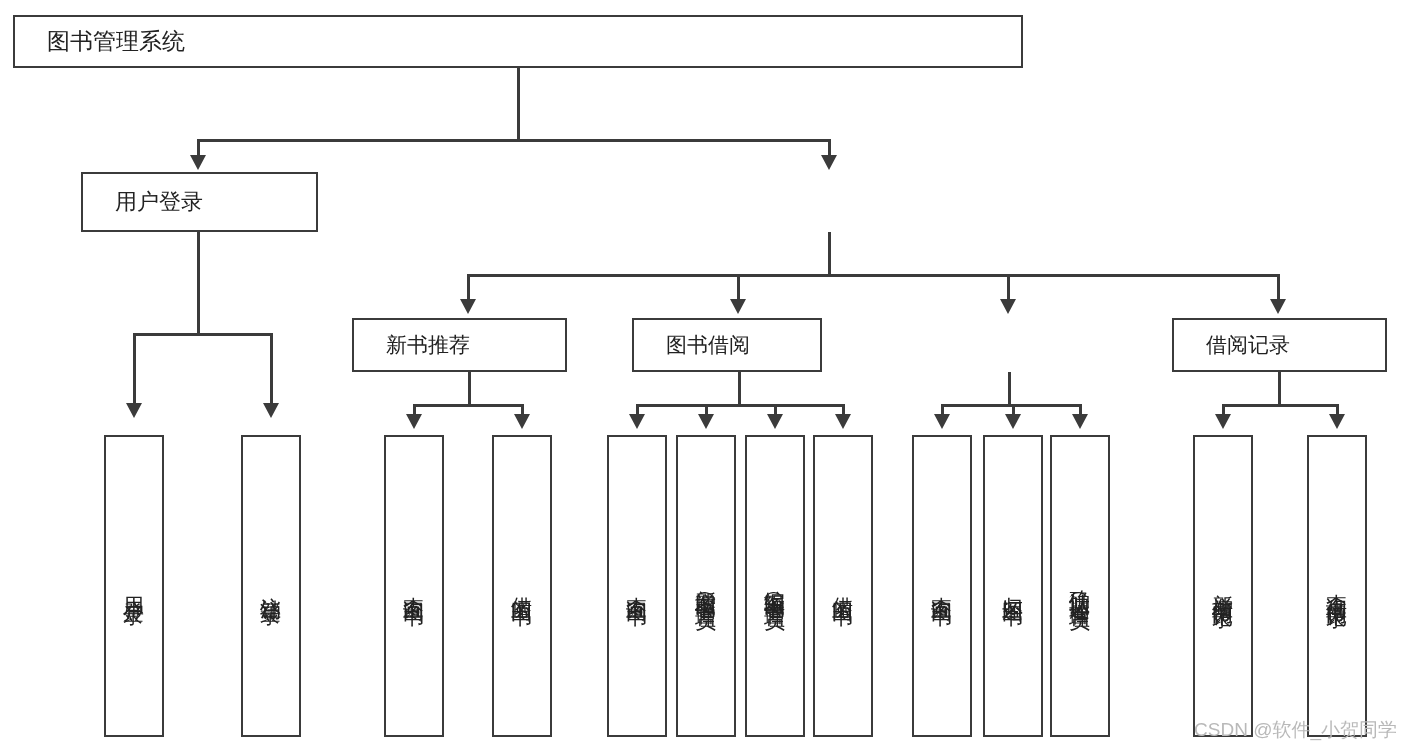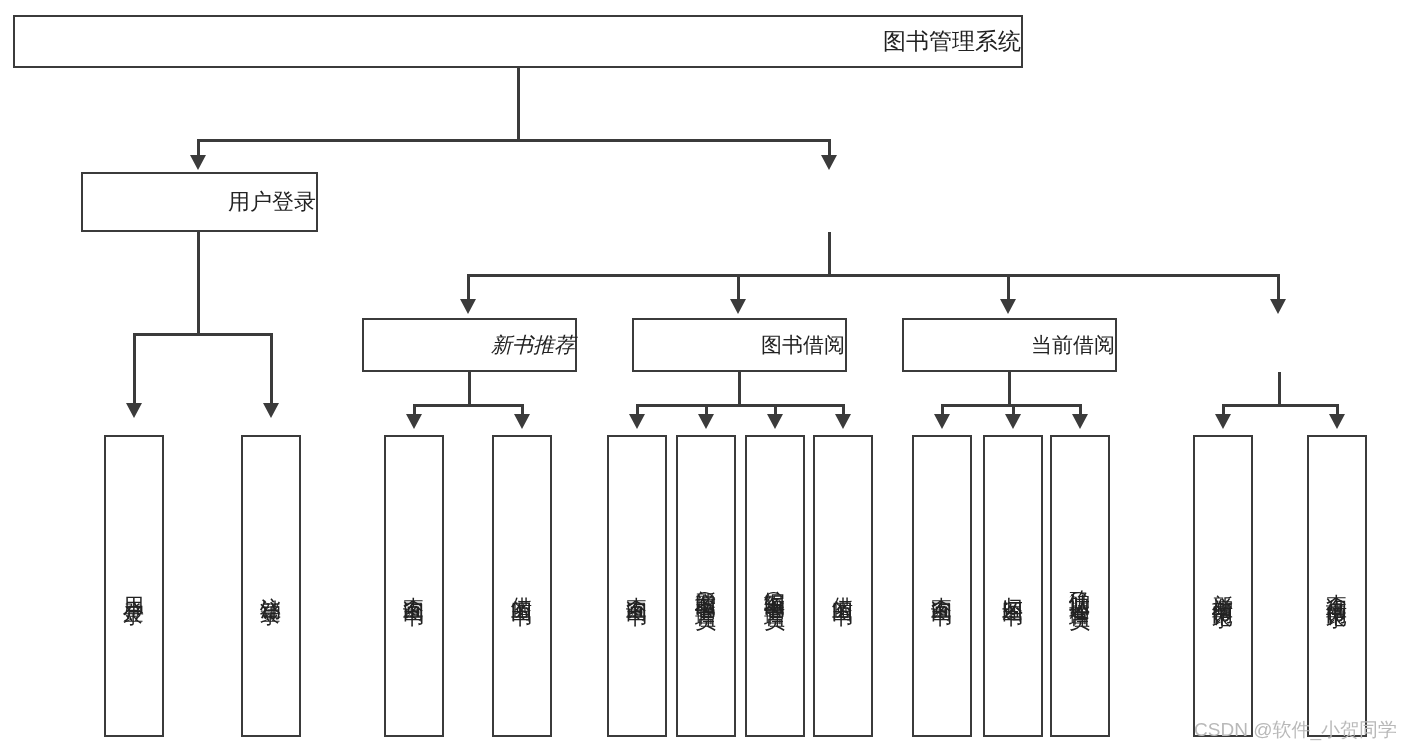--- a/index.html
+++ b/index.html
@@ -19,21 +19,21 @@
     overflow: hidden;
   }
   
   .node {
     position: absolute;
     box-sizing: border-box;
     border: 2.5px solid #3b3b3b;
     background: #ffffff;
     display: flex;
     align-items: center;
-    justify-content: flex-end;
+    justify-content: flex-start;
     color: #222222;
     padding-left: 32px;
   }
   .node.lvl1 {
     border-width: 2.5px;
     font-size: 23px;
   }
   .node.lvl2 {
     font-size: 22px;
   }
@@ -120,28 +120,28 @@
   <div class="hline" style="left:467px; top:274px; width:810px;"></div>
   <div class="vline" style="left:467px; top:274px; height:27px;"></div>
   <div class="arrow" style="left:460px; top:299px;"></div>
   <div class="vline" style="left:737px; top:274px; height:27px;"></div>
   <div class="arrow" style="left:730px; top:299px;"></div>
   <div class="vline" style="left:1007px; top:274px; height:27px;"></div>
   <div class="arrow" style="left:1000px; top:299px;"></div>
   <div class="vline" style="left:1277px; top:274px; height:27px;"></div>
   <div class="arrow" style="left:1270px; top:299px;"></div>
 
-  <div class="node lvl3" style="left:362px; top:318px; width:215px; height:54px;font-style:italic;">
+  <div class="node lvl3" style="left:352px; top:318px; width:215px; height:54px;">
     <span>新书推荐</span>
   </div>
-  <div class="node lvl3" style="left:632px; top:318px; width:215px; height:54px;">
+  <div class="node lvl3" style="left:632px; top:318px; width:190px; height:54px;">
     <span>图书借阅</span>
   </div>
-  <div class="node lvl3" style="left:902px; top:318px; width:215px; height:54px;">
-    <span>当前借阅</span>
+  <div class="node lvl3" style="left:1172px; top:318px; width:215px; height:54px;">
+    <span>借阅记录</span>
   </div>
 
   <div class="vline" style="left:468px; top:372px; height:34px;"></div>
   <div class="hline" style="left:413px; top:404px; width:110px;"></div>
   <div class="vline" style="left:413px; top:404px; height:12px;"></div>
   <div class="arrow" style="left:406px; top:414px;"></div>
   <div class="vline" style="left:521px; top:404px; height:12px;"></div>
   <div class="arrow" style="left:514px; top:414px;"></div>
 
   <div class="vline" style="left:738px; top:372px; height:34px;"></div>

